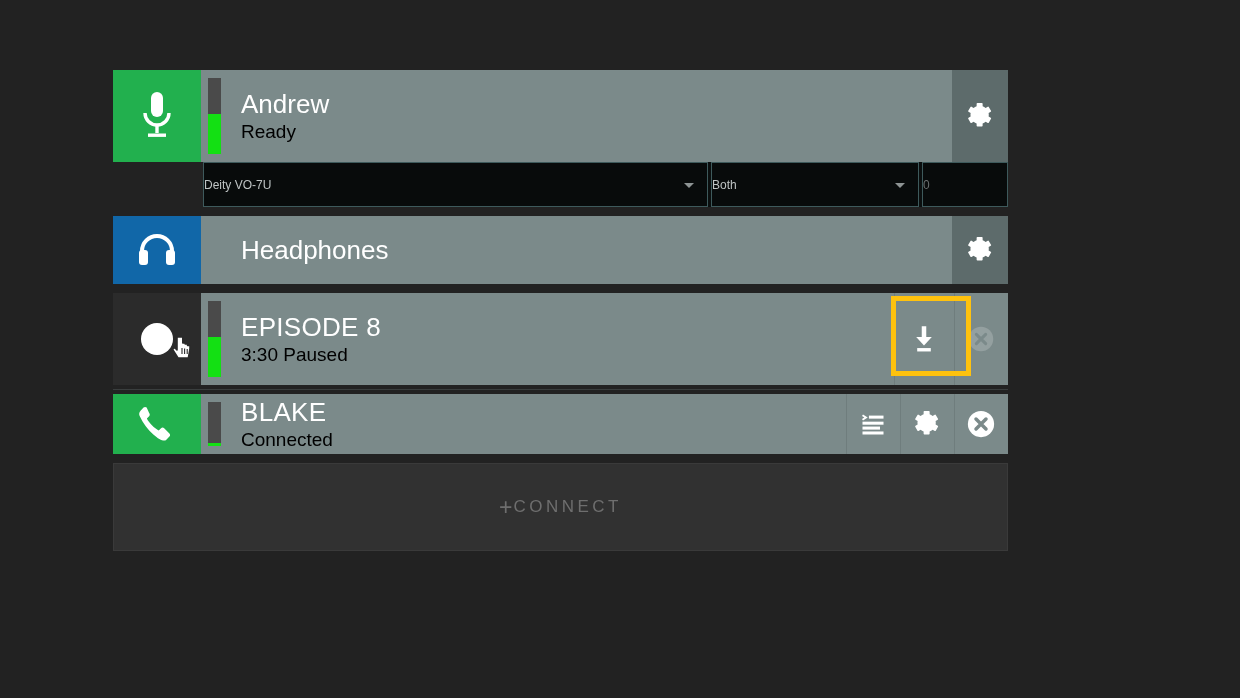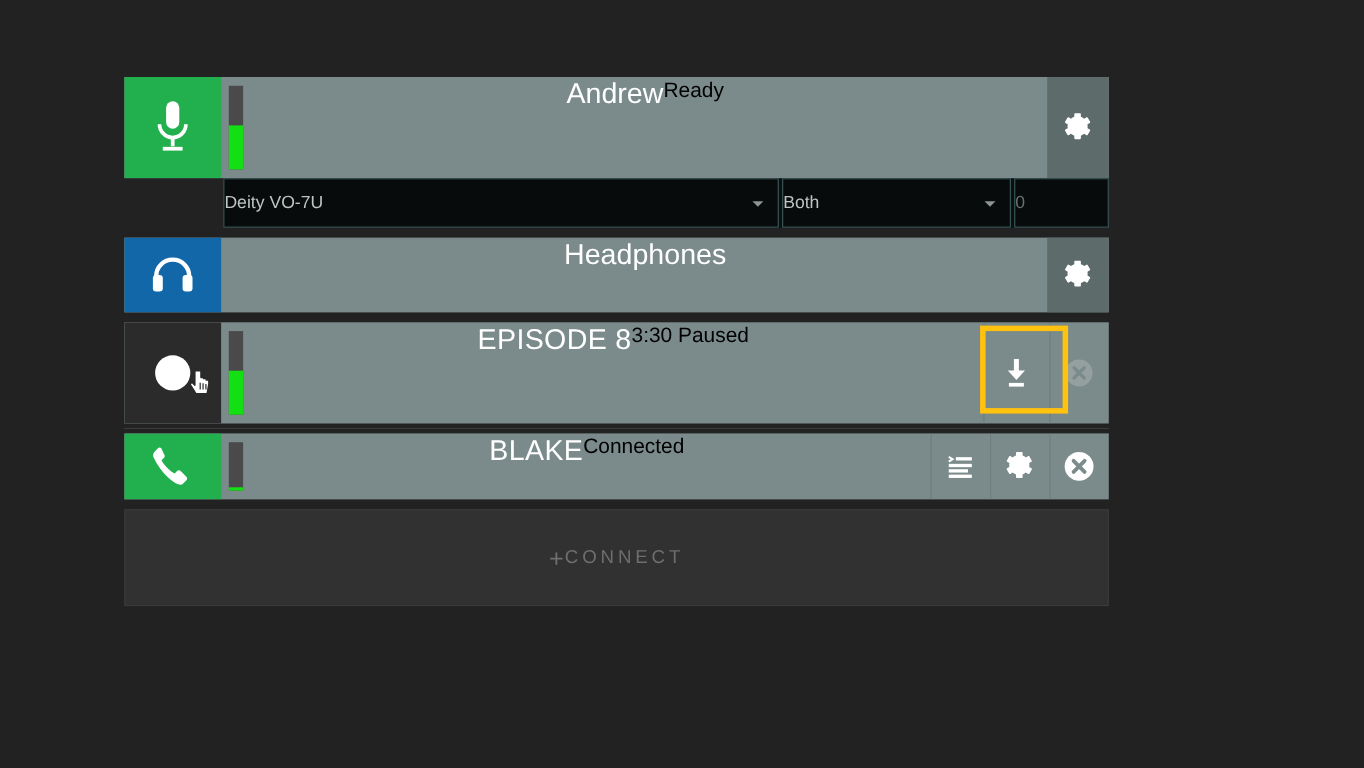--- a/index.html
+++ b/index.html
@@ -52,22 +52,23 @@
     margin-bottom: 8px;
     background: #4a4a4a;
     display: flex;
     flex-direction: column;
     justify-content: flex-end;
   }
   .meter i { display:block; width:100%; background:#13e013; }
 
   .labels {
     flex: 1 1 auto;
-    display: flex;
-    flex-direction: row;
+    padding-left: 20px;
+    display: flex;
+    flex-direction: column;
     justify-content: center;
     min-width: 0;
   }
   .title {
     color: #ffffff;
     font-size: 26px;
     line-height: 30px;
     font-weight: 400;
     white-space: nowrap;
   }
@@ -113,21 +114,21 @@
     position: relative;
     height: 100%;
     box-sizing: border-box;
   }
   .sel + .sel { margin-left: 3px; }
   .sel.device { flex: 0 0 505px; }
   .sel.chan   { flex: 0 0 208px; }
   .sel.num    { flex: 1 1 auto; }
   .sel span.val {
     color: #bfc4c4;
-    font-size: 16px;
+    font-size: 12px;
     padding-left: 0;
     white-space: nowrap;
   }
   .sel.num span.val { color: #6a6f6f; }
   .caret {
     position: absolute;
     right: 13px;
     top: 50%;
     margin-top: -2px;
     width: 0; height: 0;

